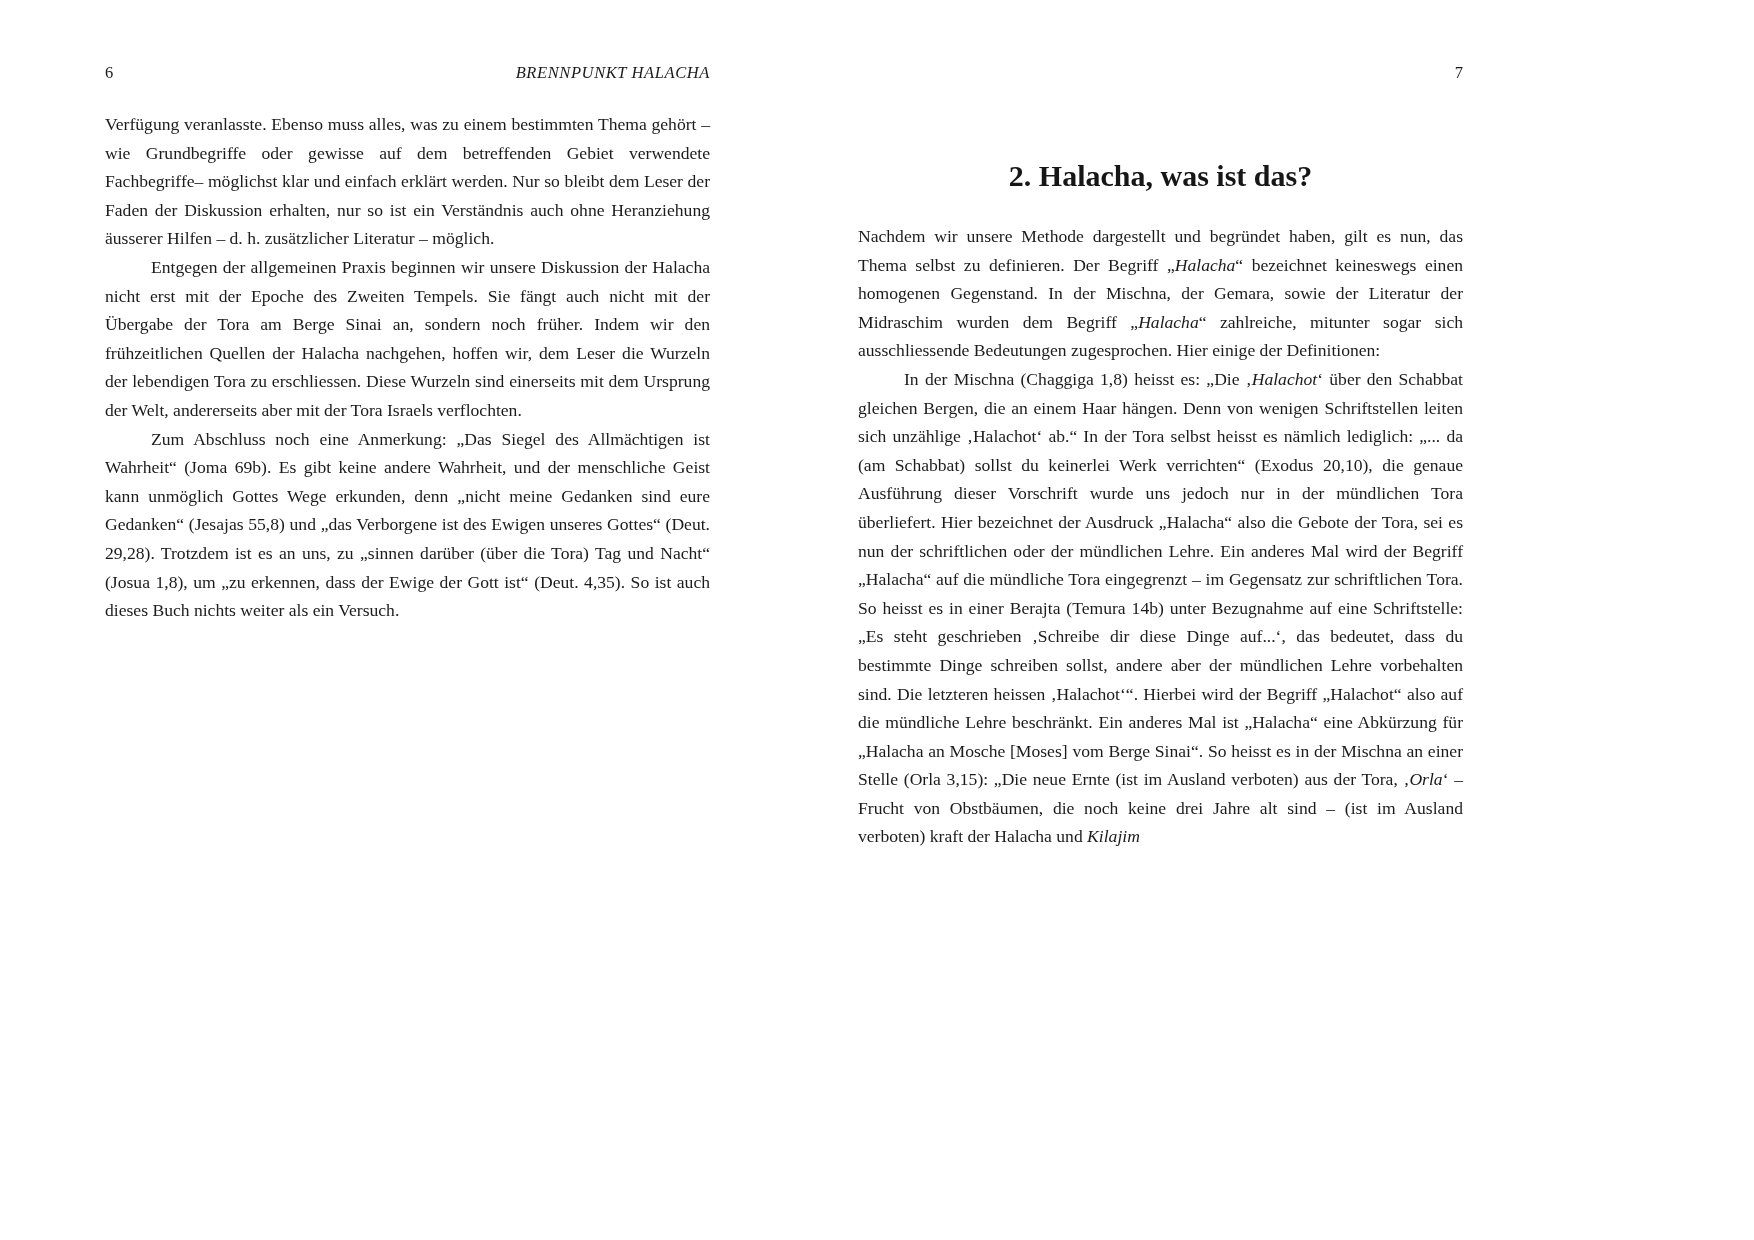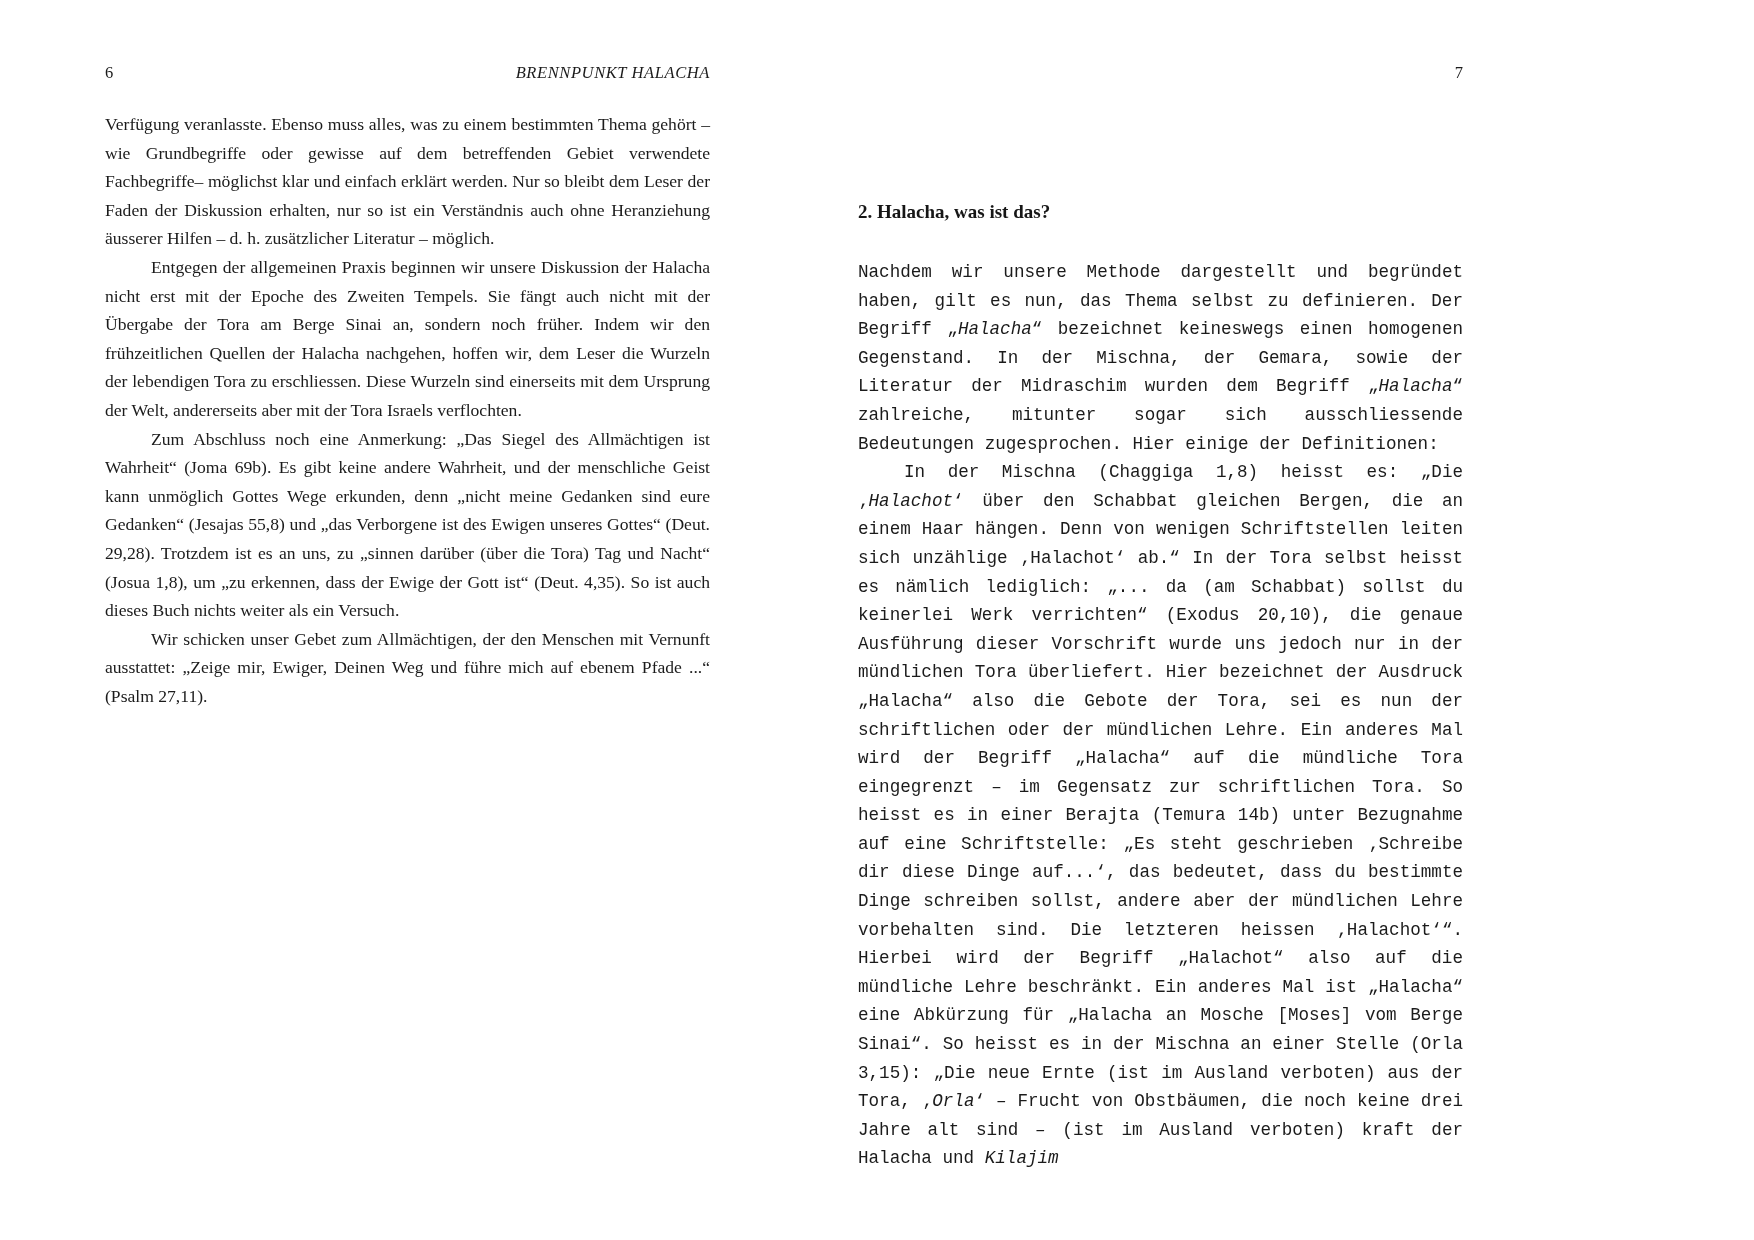--- a/index.html
+++ b/index.html
@@ -51,56 +51,55 @@
   }
 
   .body-text {
     margin-top: 26px;
     font-size: 17.6px;
     line-height: 28.6px;
     text-align: justify;
   }
   .page-right .body-text {
     margin-top: 30px;
-    font-family: Liberation Mono, monospace;
   }
   .body-text p {
     margin: 0;
     padding: 0;
   }
   .body-text p.indent {
     text-indent: 46px;
   }
   .it {
     font-style: italic;
   }
 
   .chapter-heading {
-    margin: 112px 0 0 0;
+    margin: 76px 0 0 0;
+    text-align: center;
     font-weight: bold;
-    font-size: 19px;
+    font-size: 30px;
     line-height: 32px;
     color: #161616;
   }
 </style>
 </head>
 <body>
 
 <div class="spread">
 
   <section class="page page-left">
     <header class="page-header">
       <span class="page-num-left">6</span>
       <span class="running-header">BRENNPUNKT HALACHA</span>
     </header>
     <div class="body-text">
       <p><span>Verfügung veranlasste. Ebenso muss alles, was zu einem bestimmten Thema gehört – wie Grundbegriffe oder gewisse auf dem betreffenden Gebiet verwen­dete Fachbegriffe– möglichst klar und einfach erklärt werden. Nur so bleibt dem Leser der Faden der Diskussion erhalten, nur so ist ein Verständnis auch ohne Heranziehung äusserer Hilfen – d. h. zusätzlicher Literatur – möglich.</span></p>
       <p class="indent"><span>Entgegen der allgemeinen Praxis beginnen wir unsere Diskussion der Halacha nicht erst mit der Epoche des Zweiten Tempels. Sie fängt auch nicht mit der Übergabe der Tora am Berge Sinai an, sondern noch früher. Indem wir den frühzeitlichen Quellen der Halacha nachgehen, hoffen wir, dem Leser die Wurzeln der lebendigen Tora zu erschliessen. Diese Wurzeln sind einerseits mit dem Ursprung der Welt, andererseits aber mit der Tora Israels verflochten.</span></p>
       <p class="indent"><span>Zum Abschluss noch eine Anmerkung: „Das Siegel des Allmächtigen ist Wahrheit“ (Joma 69b). Es gibt keine andere Wahrheit, und der menschliche Geist kann unmöglich Gottes Wege erkunden, denn „nicht meine Gedanken sind eure Gedanken“ (Jesajas 55,8) und „das Verborgene ist des Ewigen unseres Gottes“ (Deut. 29,28). Trotzdem ist es an uns, zu „sinnen darüber (über die Tora) Tag und Nacht“ (Josua 1,8), um „zu erkennen, dass der Ewige der Gott ist“ (Deut. 4,35). So ist auch dieses Buch nichts weiter als ein Versuch.</span></p>
-      <p class="indent"><span>Wir schicken unser Gebet zum Allmächtigen, der den Menschen mit Vernunft ausstattet: „Zeige mir, Ewiger, Deinen Weg und führe mich auf ebenem Pfade ...“ (Psalm 27,11).</span></p>
     </div>
   </section>
 
   <section class="page page-right">
     <header class="page-header">
       <span class="page-num-right">7</span>
     </header>
     <h2 class="chapter-heading">2. Halacha, was ist das?</h2>
     <div class="body-text">
       <p><span>Nachdem wir unsere Methode dargestellt und begründet haben, gilt es nun, das Thema selbst zu definieren. Der Begriff „</span><span class="it">Halacha</span><span>“ bezeichnet keines­wegs einen homogenen Gegenstand. In der Mischna, der Gemara, sowie der Literatur der Midraschim wurden dem Begriff „</span><span class="it">Halacha</span><span>“ zahlreiche, mit­unter sogar sich ausschliessende Bedeutungen zugesprochen. Hier einige der Definitionen:</span></p>

